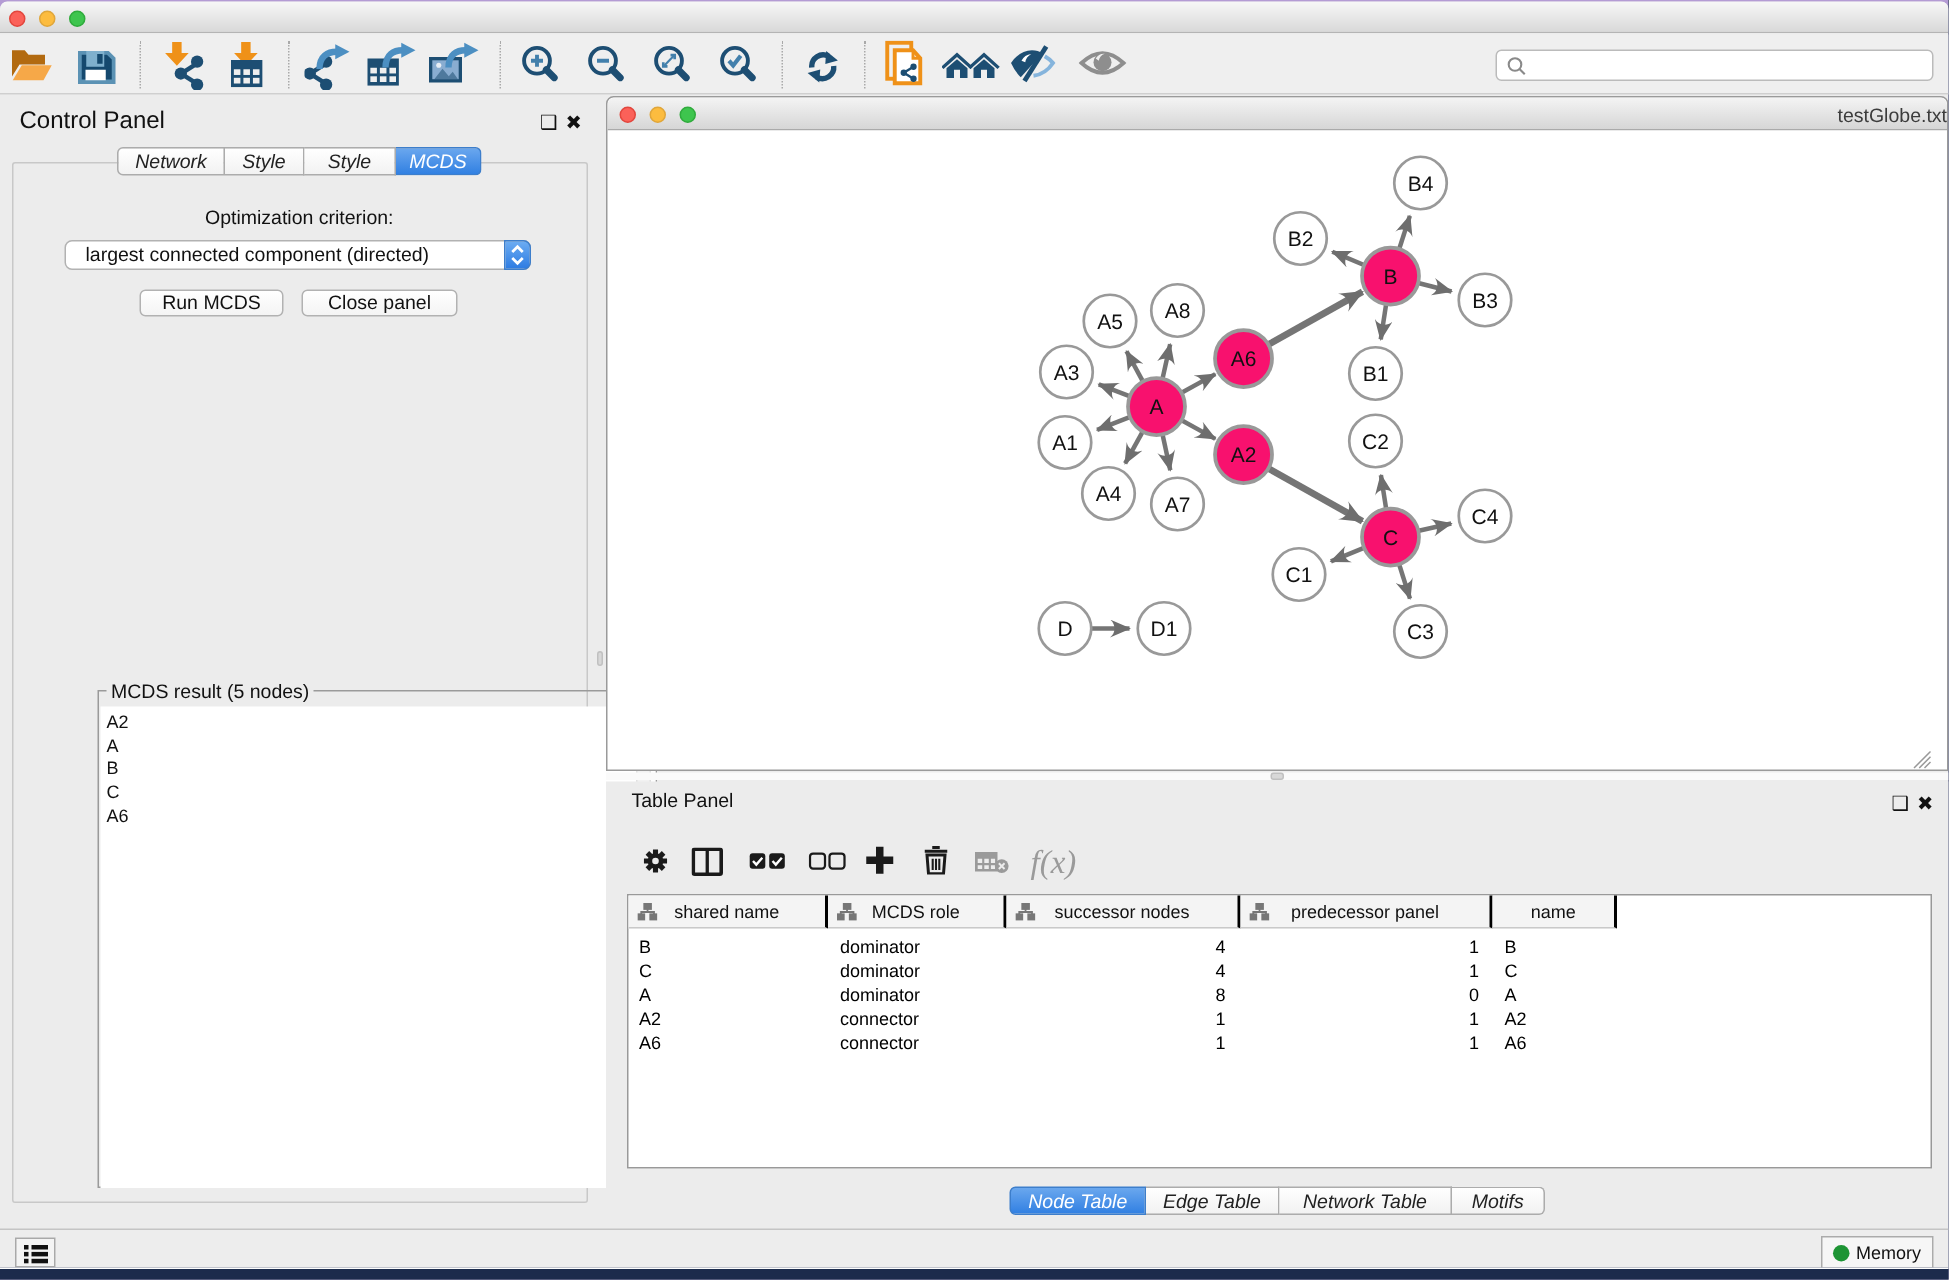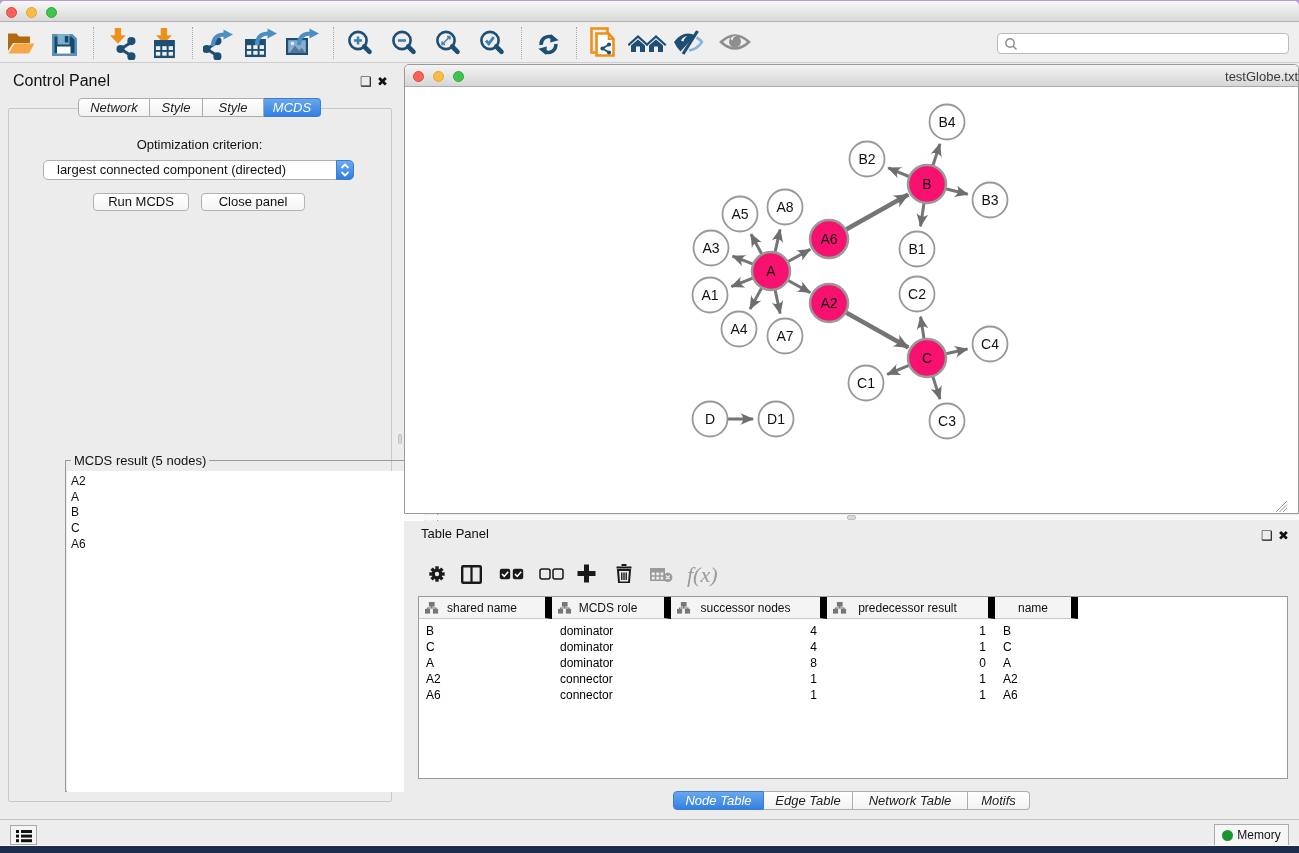--- a/index.html
+++ b/index.html
@@ -70,21 +70,21 @@
 #nettitle .t2 { left:28px; background:#fcbc3f; border:1px solid #e0a63a; }
 #nettitle .t3 { left:48px; background:#3ec54e; border:1px solid #2fab3c; }
 #nettitle .txt { position:absolute; top:4px; width:100%; text-align:right;
   font-size:13px; color:#3c3c3c; }
 
 #tpanel { position:absolute; left:404px; top:520px; width:895px; height:298px; background:#ececec; }
 #tp-title { position:absolute; left:17px; top:5px; font-size:13px; color:#111; }
 #tptoolbar { position:absolute; left:14px; top:30px; width:867px; height:37px; }
 #ttable { position:absolute; left:14px; top:75px; width:870px; height:183px;
   background:#fff; border:1px solid #999; font-size:12px; }
-.hcell { position:absolute; top:0; height:22px; border-right:7px solid #000000;
+.hcell { position:absolute; top:0; height:22px; border-right:2px solid #000000;
   border-bottom:1px solid #c9c9c9; background:#f4f4f4; color:#111;
   text-align:center; line-height:22px; font-size:12px; }
 #btabs { left:269px; top:270px; }
 
 #statusbar { position:absolute; left:0; top:818px; width:1299px; height:27px;
   background:#ededed; border-top:1px solid #c4c4c4; }
 #listbtn { position:absolute; left:10px; top:5px; width:27px; height:20px;
   background:#f4f4f4; border:1px solid #a9a9a9; }
 #membtn { position:absolute; right:10px; top:4px; width:75px; height:22px;
   background:#f6f6f6; border:1px solid #ababab; font-size:12px; color:#111;
@@ -449,21 +449,21 @@
           </svg>
           <div class="hcell" style="left:252px;width:156px;">successor nodes</div>
           <svg class="abs" style="left:258px;top:5px" width="14" height="12">
             <g fill="none" stroke="#777" stroke-width="1.2">
               <rect x="4.5" y="0.5" width="4.5" height="3.5" fill="#777"></rect>
               <rect x="0.5" y="7.5" width="4" height="3.5" fill="#777"></rect>
               <rect x="8.5" y="7.5" width="4" height="3.5" fill="#777"></rect>
               <path d="M6.7,4 v2 M2.5,7.5 v-1.5 h8.5 v1.5"></path>
             </g>
           </svg>
-          <div class="hcell" style="left:408px;width:168px;">predecessor result</div>
+          <div class="hcell" style="left:408px;width:168px;">predecessor panel</div>
           <svg class="abs" style="left:414px;top:5px" width="14" height="12">
             <g fill="none" stroke="#777" stroke-width="1.2">
               <rect x="4.5" y="0.5" width="4.5" height="3.5" fill="#777"></rect>
               <rect x="0.5" y="7.5" width="4" height="3.5" fill="#777"></rect>
               <rect x="8.5" y="7.5" width="4" height="3.5" fill="#777"></rect>
               <path d="M6.7,4 v2 M2.5,7.5 v-1.5 h8.5 v1.5"></path>
             </g>
           </svg>
           <div class="hcell" style="left:576px;width:83px;">name</div>
           <div class="abs" style="left:7px;top:27px;">B</div>

